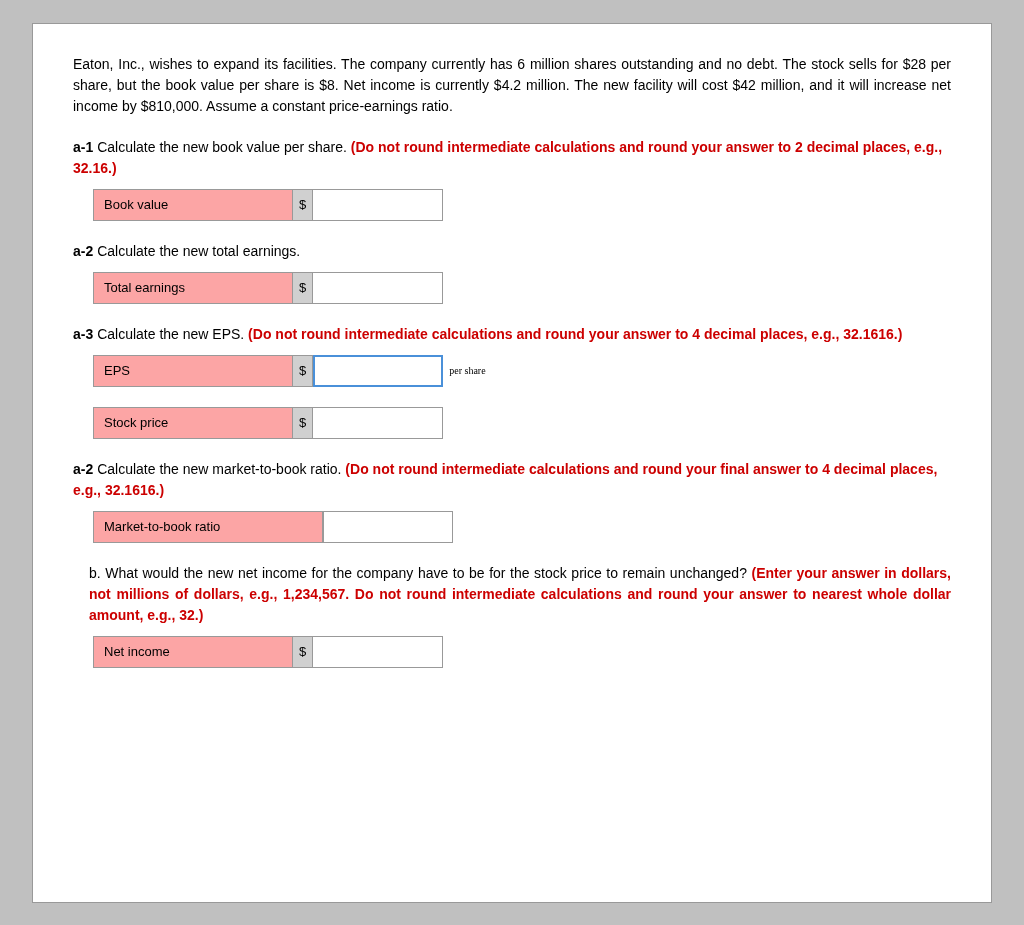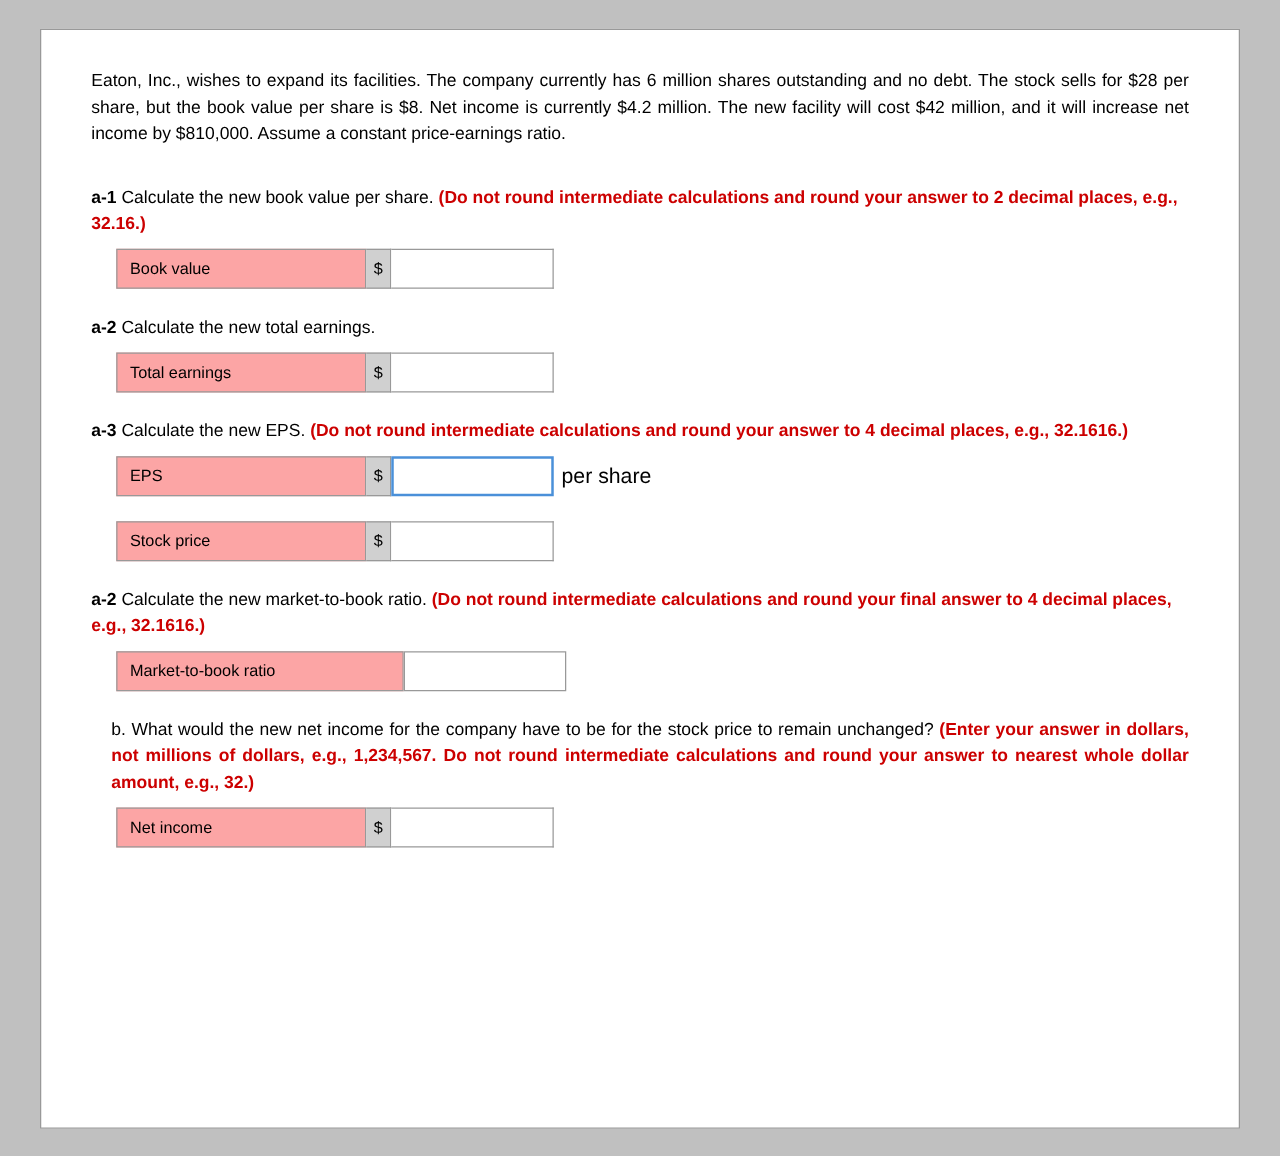--- a/index.html
+++ b/index.html
@@ -22,21 +22,21 @@
       background: #ffffff;
       width: 960px;
       min-height: 880px;
       border: 1px solid #999;
       padding: 30px 40px;
       color: #000;
       line-height: 1.5;
     }
 
     .intro-text {
-      margin-bottom: 30px;
+      margin-bottom: 20px;
       font-size: 14px;
       text-align: justify;
     }
 
     .question-section {
       margin-bottom: 20px;
     }
 
     .question-label {
       font-size: 14px;
@@ -91,21 +91,22 @@
       outline: none;
       background: #fff;
     }
 
     .input-field.active-blue {
       border: 2px solid #4a90d9;
     }
 
     .per-share-label {
       margin-left: 6px;
-      font-size: 17px;
+      font-size: 10px;
+      font-family: Liberation Serif, serif;
     }
 
     .no-dollar .input-label-cell {
       width: 230px;
     }
 
     .section-b-label {
       font-size: 14px;
       margin-bottom: 10px;
       text-align: justify;

